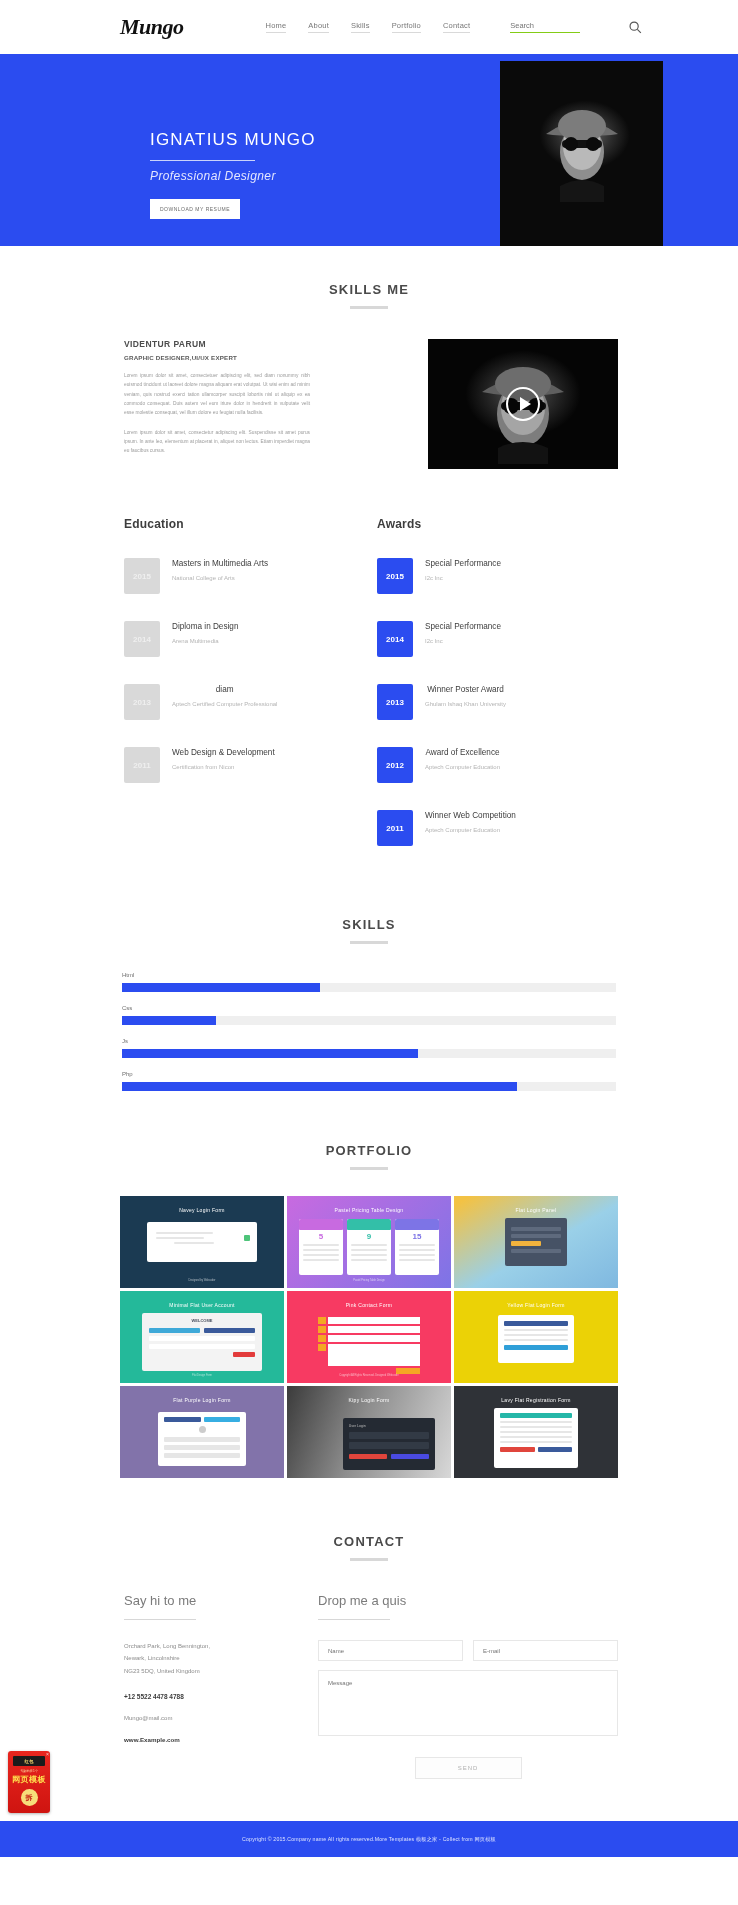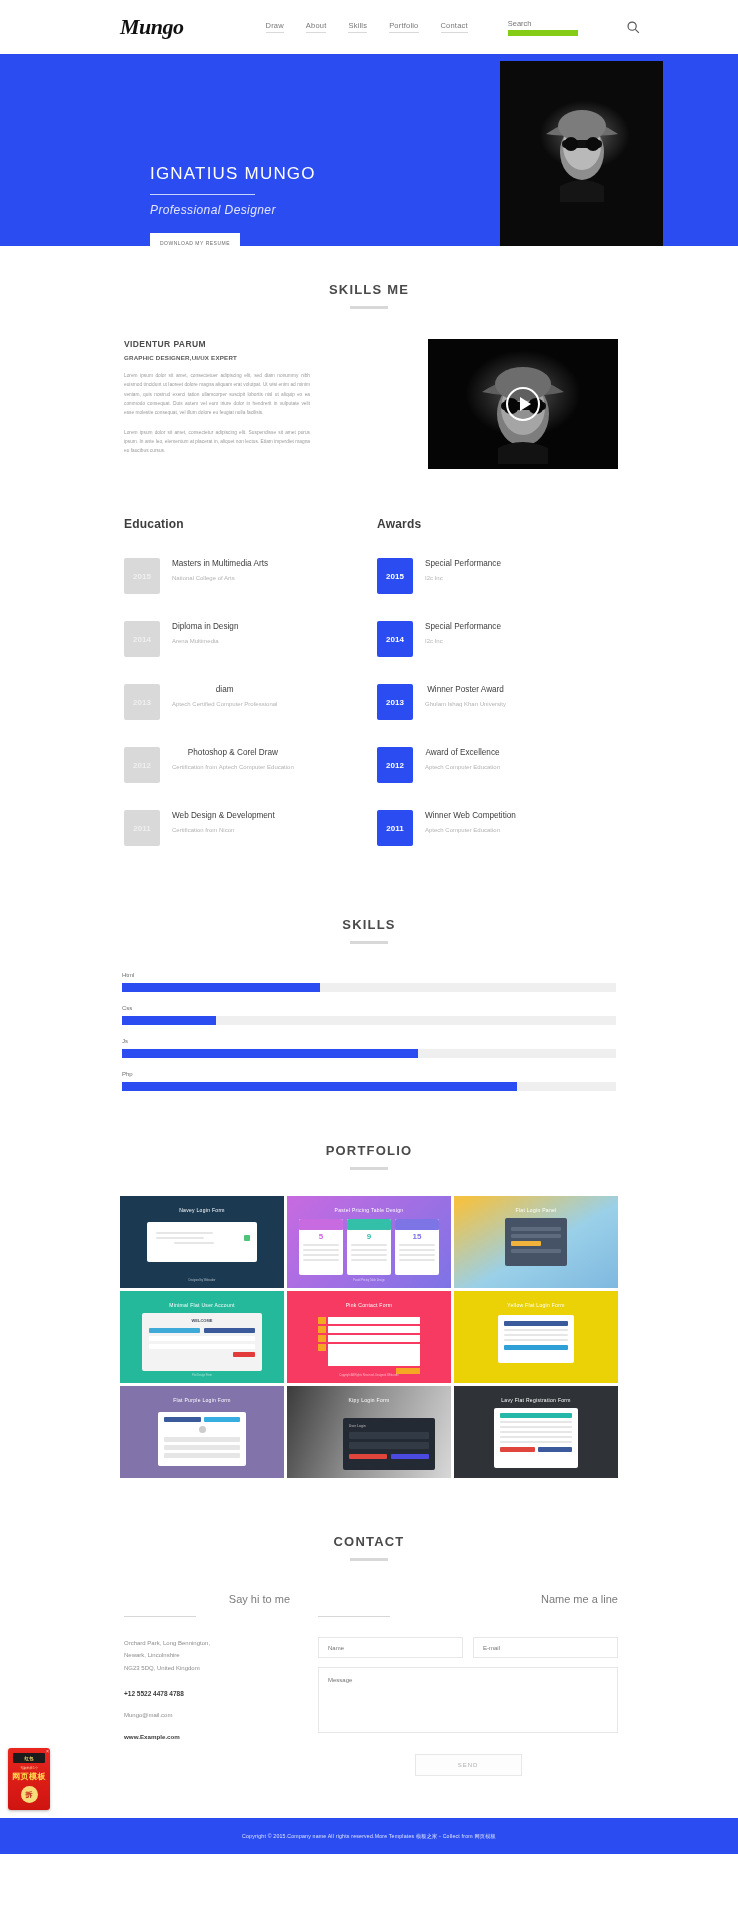--- a/index.html
+++ b/index.html
@@ -44,21 +44,21 @@
     letter-spacing: .2px;
   }
   .search-wrap {
     margin-left: 40px;
     display: flex;
     align-items: center;
     gap: 48px;
   }
   .search-input {
     border: none;
-    border-bottom: 6px solid #84cc16;
+    border-bottom: 1px solid #84cc16;
     width: 70px;
     font-size: 7.5px;
     color: #aaa;
     outline: none;
     padding-bottom: 2px;
     background: transparent;
     font-family: "Liberation Sans", sans-serif;
   }
   .search-icon { width: 14px; height: 14px; display:block; }
 
@@ -73,21 +73,20 @@
     width: 498px;
     margin: 0 auto;
     position: relative;
     height: 100%;
   }
   .hero-text {
     position: absolute;
     left: 30px;
     top: 76px;
     width: 215px;
-    margin-top: 34px;
   }
   .hero-name {
     color: #ffffff;
     font-size: 17px;
     font-weight: 400;
     letter-spacing: 1.2px;
   }
   .hero-rule {
     width: 105px;
     height: 1px;
@@ -272,21 +271,21 @@
     text-align: center; font-size: 2.6px; color: rgba(255,255,255,.6);
   }
   .mini-line { height: 2px; background: #e6e6e6; border-radius: 1px; margin: 3px 0; }
   .mini-chip { height: 5px; border-radius: 1px; }
 
   
   .contact { margin-top: 56px; }
   .contact-body { display: flex; margin-top: 32px; gap: 28px; }
   .ct-left { width: 170px; padding-left: 4px; }
   .ct-right { flex: 1; }
-  .ct-h { font-size: 11px; color: #7b7b7b; text-align: right; }
+  .ct-h { font-size: 13px; color: #7b7b7b; }
   .ct-rule { width: 72px; height: 1px; background: #d7d7d7; margin-top: 11px; }
   .ct-addr { font-size: 6px; color: #8d8d8d; line-height: 2.05; margin-top: 20px; }
   .ct-phone { font-size: 6.5px; font-weight: bold; color: #3c3c3c; margin-top: 16px; }
   .ct-mail { font-size: 6px; color: #8d8d8d; margin-top: 15px; }
   .ct-web { font-size: 6.2px; font-weight: bold; color: #3c3c3c; margin-top: 15px; }
   .ct-fields { display: flex; gap: 10px; margin-top: 20px; }
   .ct-input, .ct-textarea {
     border: 1px solid #e7e7e7;
     background: #fff;
     font-size: 6px;
@@ -352,21 +351,21 @@
     position: absolute; right: 1px; top: 0px;
     color: #fff; font-size: 5px; opacity:.8;
   }
 </style>
 </head>
 <body>
 
 <header class="site-header">
   <div class="logo">Mungo</div>
   <nav class="nav">
-    <a href="#">Draw</a>
+    <a href="#">Home</a>
     <a href="#">About</a>
     <a href="#">Skills</a>
     <a href="#">Portfolio</a>
     <a href="#">Contact</a>
   </nav>
   <div class="search-wrap">
     <input class="search-input" type="text" placeholder="Search" style="">
     <span class="search-icon">
       <svg width="14" height="14" viewBox="0 0 24 24" fill="none" stroke="#555" stroke-width="2">
         <circle cx="10.5" cy="10.5" r="7"></circle>
@@ -445,27 +444,20 @@
         <div>
           <div class="res-title">Diploma in Design</div>
           <div class="res-sub">Arena Multimedia</div>
         </div>
       </div>
       <div class="res-item">
         <div class="year-badge grey">2013</div>
         <div>
           <div class="res-title">diam</div>
           <div class="res-sub">Aptech Certified Computer Professional</div>
-        </div>
-      </div>
-      <div class="res-item">
-        <div class="year-badge grey">2012</div>
-        <div>
-          <div class="res-title">Photoshop &amp; Corel Draw</div>
-          <div class="res-sub">Certification from Aptech Computer Education</div>
         </div>
       </div>
       <div class="res-item">
         <div class="year-badge grey">2011</div>
         <div>
           <div class="res-title">Web Design &amp; Development</div>
           <div class="res-sub">Certification from Nicon</div>
         </div>
       </div>
     </div>
@@ -714,21 +706,21 @@
       <div class="ct-addr">
         <div>Orchard Park, Long Bennington,</div>
         <div>Newark, Lincolnshire</div>
         <div>NG23 5DQ, United Kingdom</div>
       </div>
       <div class="ct-phone">+12 5522 4478 4788</div>
       <div class="ct-mail">Mungo@mail.com</div>
       <div class="ct-web">www.Example.com</div>
     </div>
     <div class="ct-right">
-      <div class="ct-h">Name me a line</div>
+      <div class="ct-h">Drop me a quis</div>
       <div class="ct-rule"></div>
       <div class="ct-fields">
         <input class="ct-input" type="text" placeholder="Name" style="">
         <input class="ct-input" type="text" placeholder="E-mail" style="">
       </div>
       <textarea class="ct-textarea" placeholder="Message" style=""></textarea>
       <button class="ct-send">SEND</button>
     </div>
   </div>
 </section>

